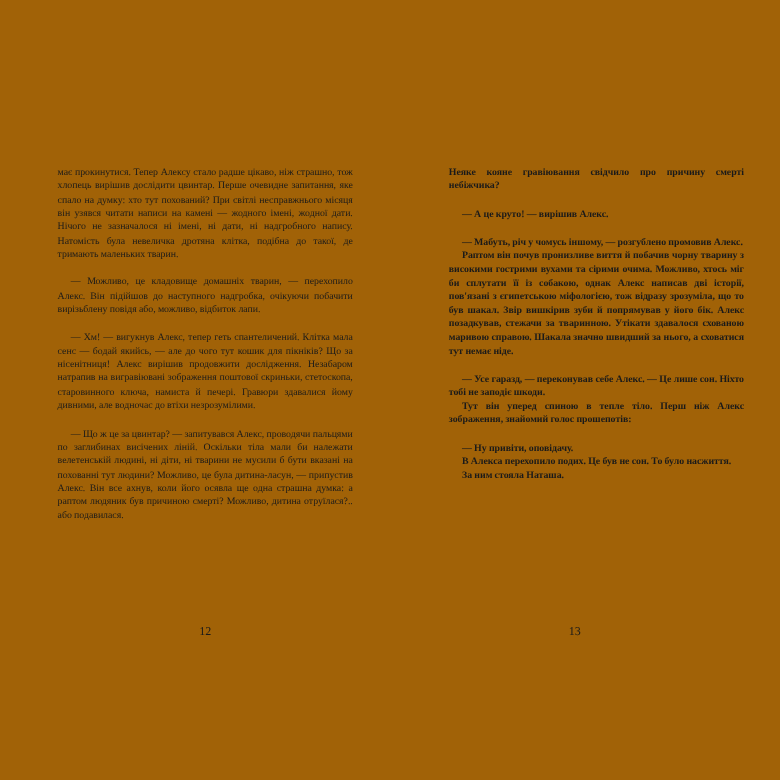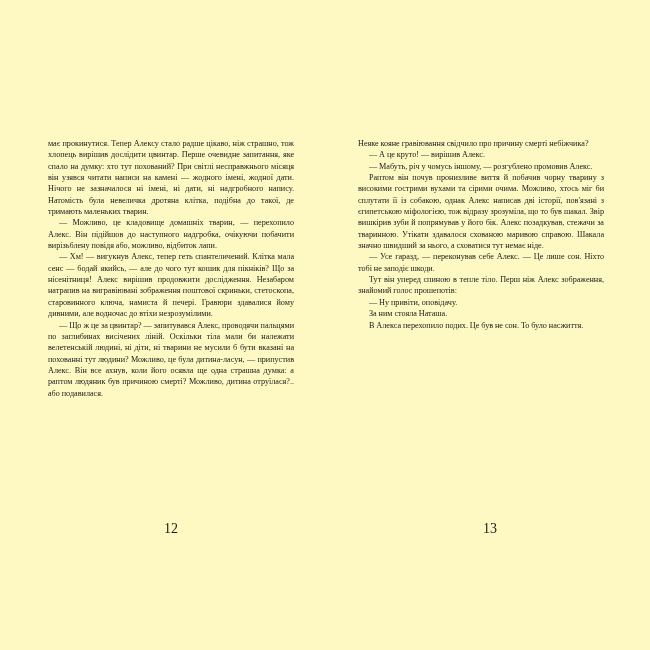--- a/index.html
+++ b/index.html
@@ -13,66 +13,68 @@
     font-family: "Liberation Serif", serif;
     color: #1a1a1a;
     overflow: hidden;
   }
   .spread {
     position: absolute;
     left: 0;
     top: 0;
     width: 650px;
     height: 650px;
-    background: #fef9c3;
+    background: #a16207;
   }
   .page {
     position: absolute;
     top: 138px;
     width: 246px;
     height: 400px;
   }
   .page-left {
     left: 48px;
   }
   .page-right {
-    left: 358px;
+    left: 374px;
+    font-weight: bold;
   }
   .col {
     width: 246px;
   }
   p {
     margin: 0;
     font-size: 8.2px;
     line-height: 11.35px;
     text-align: justify;
     text-indent: 11px;
     hyphens: manual;
     letter-spacing: -0.02px;
     word-spacing: -0.1px;
   }
   p.noindent {
     text-indent: 0;
   }
   p.dash {
     text-indent: 11px;
+    margin-top: 12px;
   }
   .folio {
     position: absolute;
     width: 246px;
     text-align: center;
-    font-size: 14px;
+    font-size: 10px;
     color: #1a1a1a;
   }
   .folio-left {
     left: 48px;
     top: 521px;
   }
   .folio-right {
-    left: 367px;
+    left: 356px;
     top: 521px;
   }
   .gutter-shadow {
     position: absolute;
     left: 322px;
     top: 0;
     width: 6px;
     height: 650px;
     background: transparent;
   }
@@ -95,21 +97,21 @@
 
   <div class="page page-right">
     <div class="col">
       <p class="noindent">Неяке кояне гравіювання свідчило про причину смерті небіжчика?</p>
       <p class="dash">— А це круто! — вирішив Алекс.</p>
       <p class="dash">— Мабуть, річ у чомусь іншому, — розгублено промовив Алекс.</p>
       <p>Раптом він почув пронизливе виття й побачив чорну тварину з високими гострими вухами та сірими очима. Можливо, хтось міг би сплутати її із собакою, однак Алекс написав дві історії, пов'язані з єгипетською міфологією, тож відразу зрозуміла, що то був шакал. Звір вишкірив зуби й попрямував у його бік. Алекс позадкував, стежачи за тваринною. Утікати здавалося схованою маривою справою. Шакала значно швидший за нього, а сховатися тут немає ніде.</p>
       <p class="dash">— Усе гаразд, — переконував себе Алекс. — Це лише сон. Ніхто тобі не заподіє шкоди.</p>
       <p>Тут він уперед спиною в тепле тіло. Перш ніж Алекс зображення, знайомий голос прошепотів:</p>
       <p class="dash">— Ну привіти, оповідачу.</p>
+      <p>В Алекса перехопило подих. Це був не сон. То було насжиття.</p>
       <p>За ним стояла Наташа.</p>
-      <p>В Алекса перехопило подих. Це був не сон. То було насжиття.</p>
     </div>
   </div>
 
   <div class="folio folio-right">13</div>
 
   <div class="gutter-shadow"></div>
 </div>
 
 </body></html>

